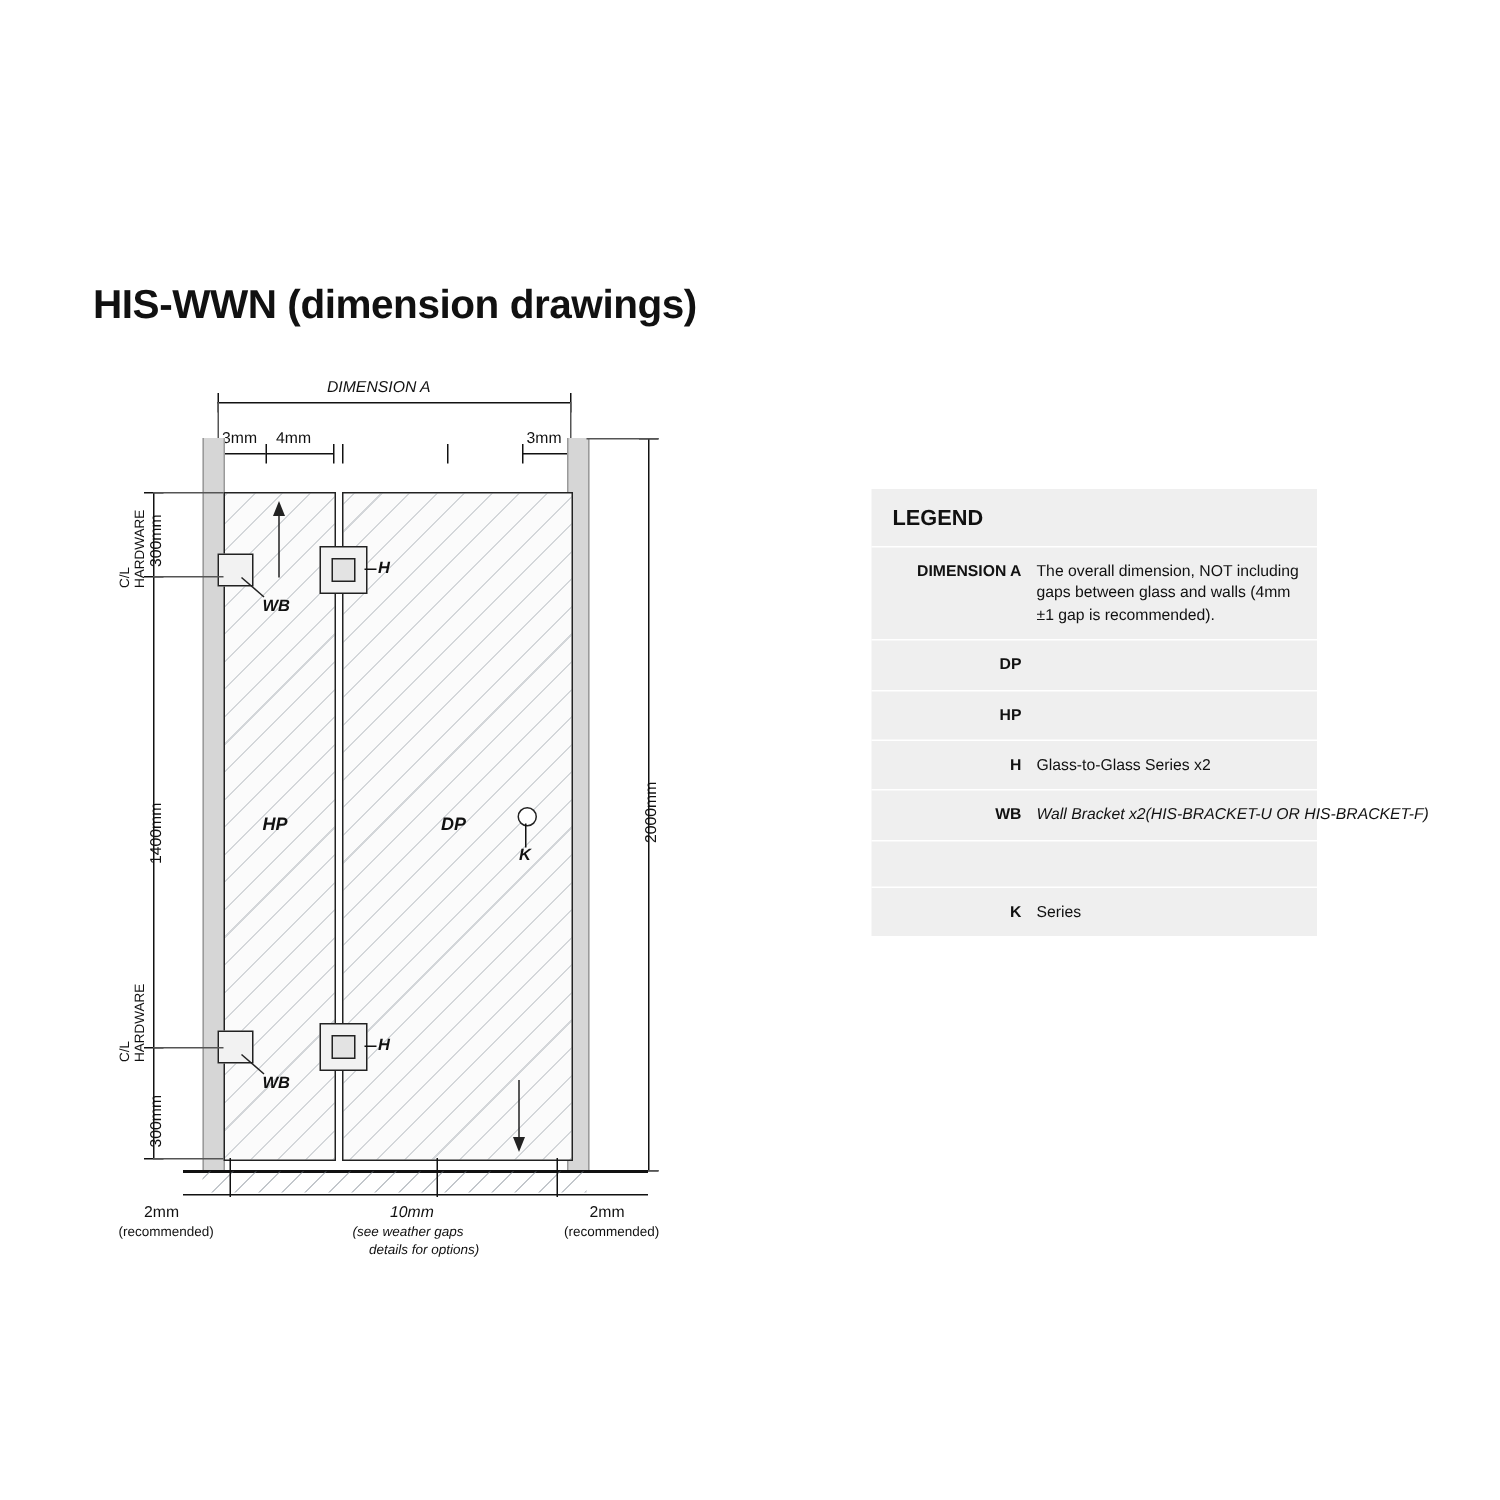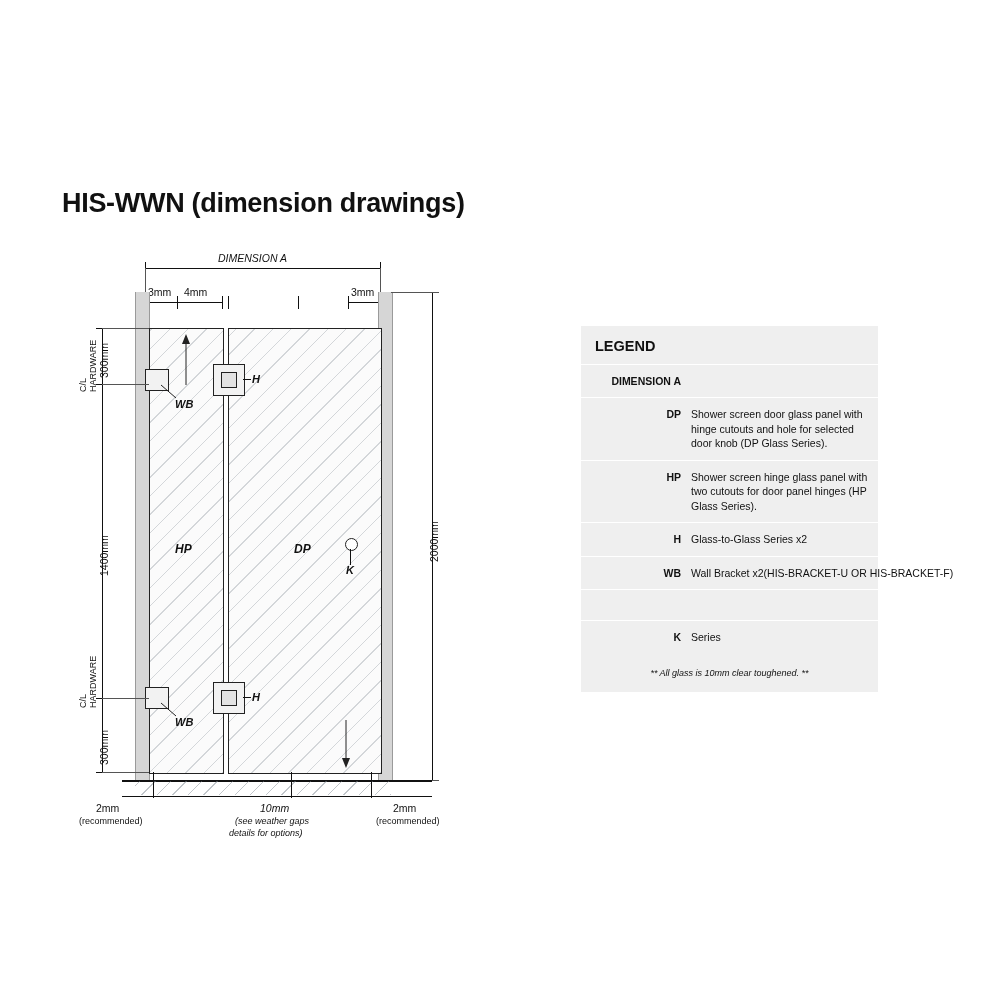--- a/index.html
+++ b/index.html
@@ -134,21 +134,21 @@
     font-size: 10.5px;
     font-weight: bold;
     color: #111;
     line-height: 1.35;
   }
   .legend-desc {
     font-size: 10.5px;
     color: #111;
     line-height: 1.38;
   }
-  .legend-wide .legend-desc { white-space: nowrap; }
+  .legend-wide .legend-desc { white-space: nowrap; font-style: italic; }
   .legend-note {
     font-size: 9px;
     font-style: italic;
     text-align: center;
     padding: 14px 6px 14px 6px;
     color: #111;
   }
   .spacer-row { height: 12px; }
 </style>
 </head>
@@ -260,55 +260,53 @@
 
   <div class="vline" style="left:93px; top:532px; height:26px;"></div>
   <div class="vline" style="left:231px; top:532px; height:26px;"></div>
   <div class="vline" style="left:311px; top:532px; height:26px;"></div>
 
   <div class="lbl" style="left:36px; top:562px;">2mm</div>
   <div class="lbl small" style="left:19px; top:576px;">(recommended)</div>
 
   <div class="lbl italic" style="left:200px; top:562px;">10mm</div>
   <div class="lbl small italic" style="left:175px; top:576px;">(see weather gaps</div>
-  <div class="lbl small italic" style="left:169px; top:588px;">details for options)</div>
+  <div class="lbl small italic" style="left:186px; top:588px;">details for options)</div>
 
   <div class="lbl" style="left:333px; top:562px;">2mm</div>
   <div class="lbl small" style="left:316px; top:576px;">(recommended)</div>
 
 </div>
 
 <div id="legend">
   <div class="legend-title">LEGEND</div>
 
   <div class="legend-row">
     <div class="legend-key">DIMENSION A</div>
+    <div class="legend-desc">The overall dimension, NOT including gaps between glass and walls (4mm ±1 gap is recommended).</div>
   </div>
 
   <div class="legend-row">
     <div class="legend-key">DP</div>
-    <div class="legend-desc">Shower screen door glass panel with hinge cutouts and hole for selected door knob (DP Glass Series).</div>
   </div>
 
   <div class="legend-row">
     <div class="legend-key">HP</div>
-    <div class="legend-desc">Shower screen hinge glass panel with two cutouts for door panel hinges (HP Glass Series).</div>
   </div>
 
   <div class="legend-row">
     <div class="legend-key">H</div>
     <div class="legend-desc">Glass-to-Glass Series x2</div>
   </div>
 
   <div class="legend-row legend-wide">
     <div class="legend-key">WB</div>
     <div class="legend-desc">Wall Bracket x2(HIS-BRACKET-U OR HIS-BRACKET-F)</div>
   </div>
 
   <div class="legend-row spacer-row"></div>
 
   <div class="legend-row">
     <div class="legend-key">K</div>
     <div class="legend-desc">Series</div>
   </div>
 
-  <div class="legend-note">** All glass is 10mm clear toughened. **</div>
 </div>
 
 </body></html>

